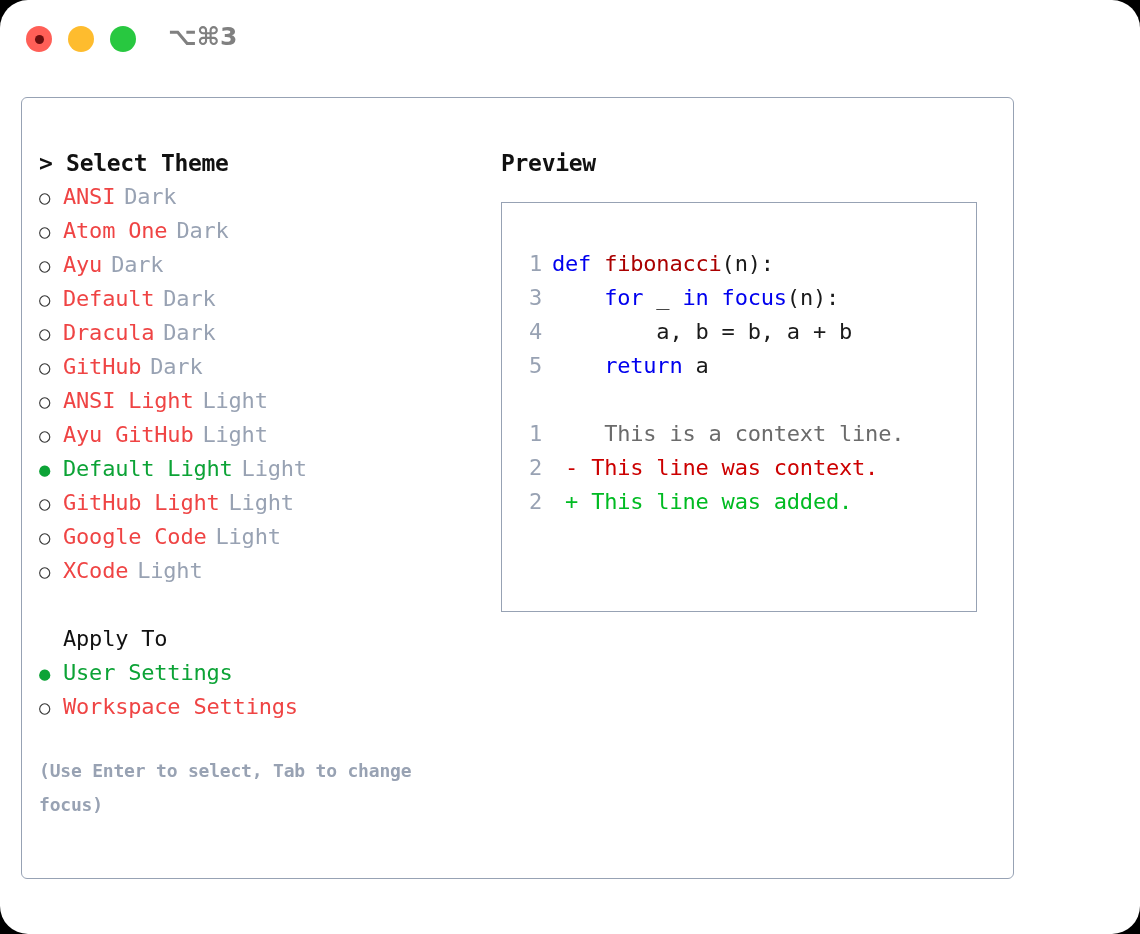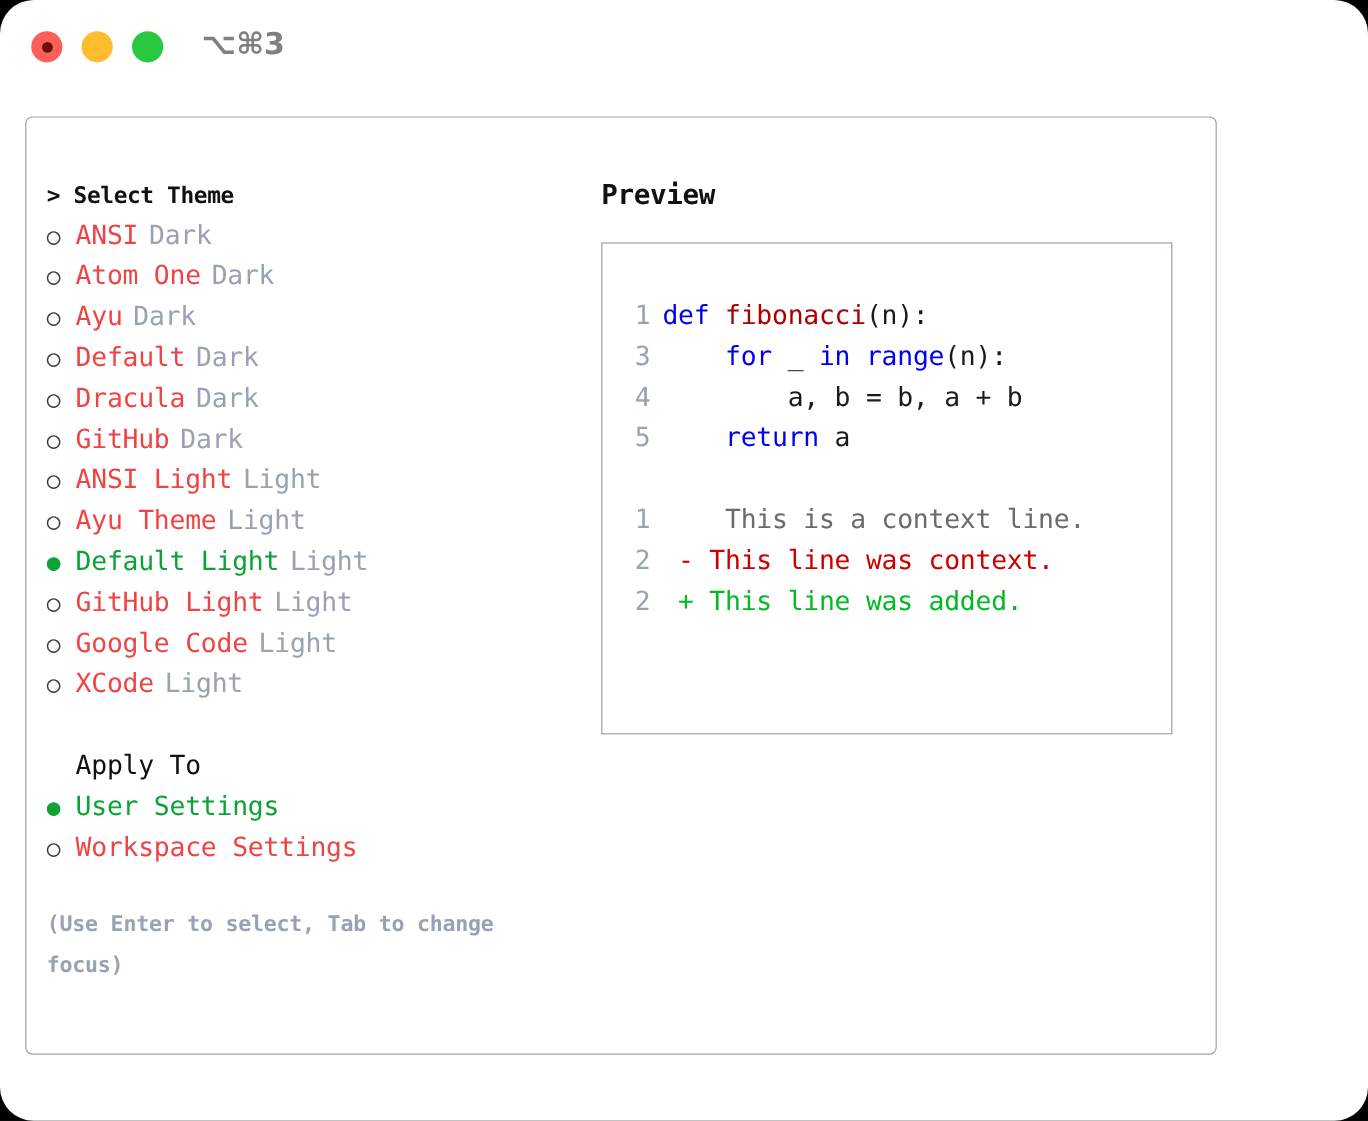--- a/index.html
+++ b/index.html
@@ -83,21 +83,21 @@
   }
 
   
   .left-col {
     position: absolute;
     left: 17px;
     top: 48px;
     width: 440px;
   }
   .section-title {
-    font-size: 19px;
+    font-size: 23px;
     font-weight: 700;
     color: #111111;
     letter-spacing: -0.3px;
     white-space: pre;
     line-height: 34px;
     height: 34px;
   }
   .theme-list { margin-top: 0px; }
 
   .opt-row {
@@ -222,21 +222,21 @@
       <div class="section-title">&gt; Select Theme</div>
 
       <div class="theme-list" id="theme-list">
           <div class="opt-row"><span class="bullet">○</span><span class="opt-label">ANSI</span><span class="opt-tag">Dark</span></div>
           <div class="opt-row"><span class="bullet">○</span><span class="opt-label">Atom One</span><span class="opt-tag">Dark</span></div>
           <div class="opt-row"><span class="bullet">○</span><span class="opt-label">Ayu</span><span class="opt-tag">Dark</span></div>
           <div class="opt-row"><span class="bullet">○</span><span class="opt-label">Default</span><span class="opt-tag">Dark</span></div>
           <div class="opt-row"><span class="bullet">○</span><span class="opt-label">Dracula</span><span class="opt-tag">Dark</span></div>
           <div class="opt-row"><span class="bullet">○</span><span class="opt-label">GitHub</span><span class="opt-tag">Dark</span></div>
           <div class="opt-row"><span class="bullet">○</span><span class="opt-label">ANSI Light</span><span class="opt-tag">Light</span></div>
-          <div class="opt-row"><span class="bullet">○</span><span class="opt-label">Ayu Theme</span><span class="opt-tag">Light</span></div>
+          <div class="opt-row"><span class="bullet">○</span><span class="opt-label">Ayu GitHub</span><span class="opt-tag">Light</span></div>
           <div class="opt-row selected"><span class="bullet">●</span><span class="opt-label">Default Light</span><span class="opt-tag">Light</span></div>
           <div class="opt-row"><span class="bullet">○</span><span class="opt-label">GitHub Light</span><span class="opt-tag">Light</span></div>
           <div class="opt-row"><span class="bullet">○</span><span class="opt-label">Google Code</span><span class="opt-tag">Light</span></div>
           <div class="opt-row"><span class="bullet">○</span><span class="opt-label">XCode</span><span class="opt-tag">Light</span></div>
         </div>
 
       <div class="spacer-row"></div>
 
       <div class="apply-header">Apply To</div>
 
@@ -247,21 +247,21 @@
 
       <div class="hint">(Use Enter to select, Tab to change focus)</div>
     </div>
 
     <div class="right-col">
       <div class="preview-title">Preview</div>
 
       <div class="preview-box">
         <div class="code-area" id="code-area">
             <div class="code-line"><span class="ln">1</span><span class="tok-kw">def </span><span class="tok-fn">fibonacci</span><span class="tok-txt">(n):</span></div>
-            <div class="code-line"><span class="ln">3</span><span class="tok-txt">    </span><span class="tok-kw">for</span><span class="tok-txt"> _ </span><span class="tok-kw">in</span><span class="tok-txt"> </span><span class="tok-kw">range</span><span class="tok-txt">(n):</span></div>
+            <div class="code-line"><span class="ln">3</span><span class="tok-txt">    </span><span class="tok-kw">for</span><span class="tok-txt"> _ </span><span class="tok-kw">in</span><span class="tok-txt"> </span><span class="tok-kw">focus</span><span class="tok-txt">(n):</span></div>
             <div class="code-line"><span class="ln">4</span><span class="tok-txt">        a, b = b, a + b</span></div>
             <div class="code-line"><span class="ln">5</span><span class="tok-txt">    </span><span class="tok-kw">return</span><span class="tok-txt"> a</span></div>
             <div class="blank-line"></div>
             <div class="code-line"><span class="ln">1</span><span class="tok-ctx">  </span><span class="tok-ctx">  This is a context line.</span></div>
             <div class="code-line"><span class="ln">2</span><span class="tok-del"> -</span><span class="tok-del"> This line was context.</span></div>
             <div class="code-line"><span class="ln">2</span><span class="tok-add"> +</span><span class="tok-add"> This line was added.</span></div>
           </div>
       </div>
     </div>
 

